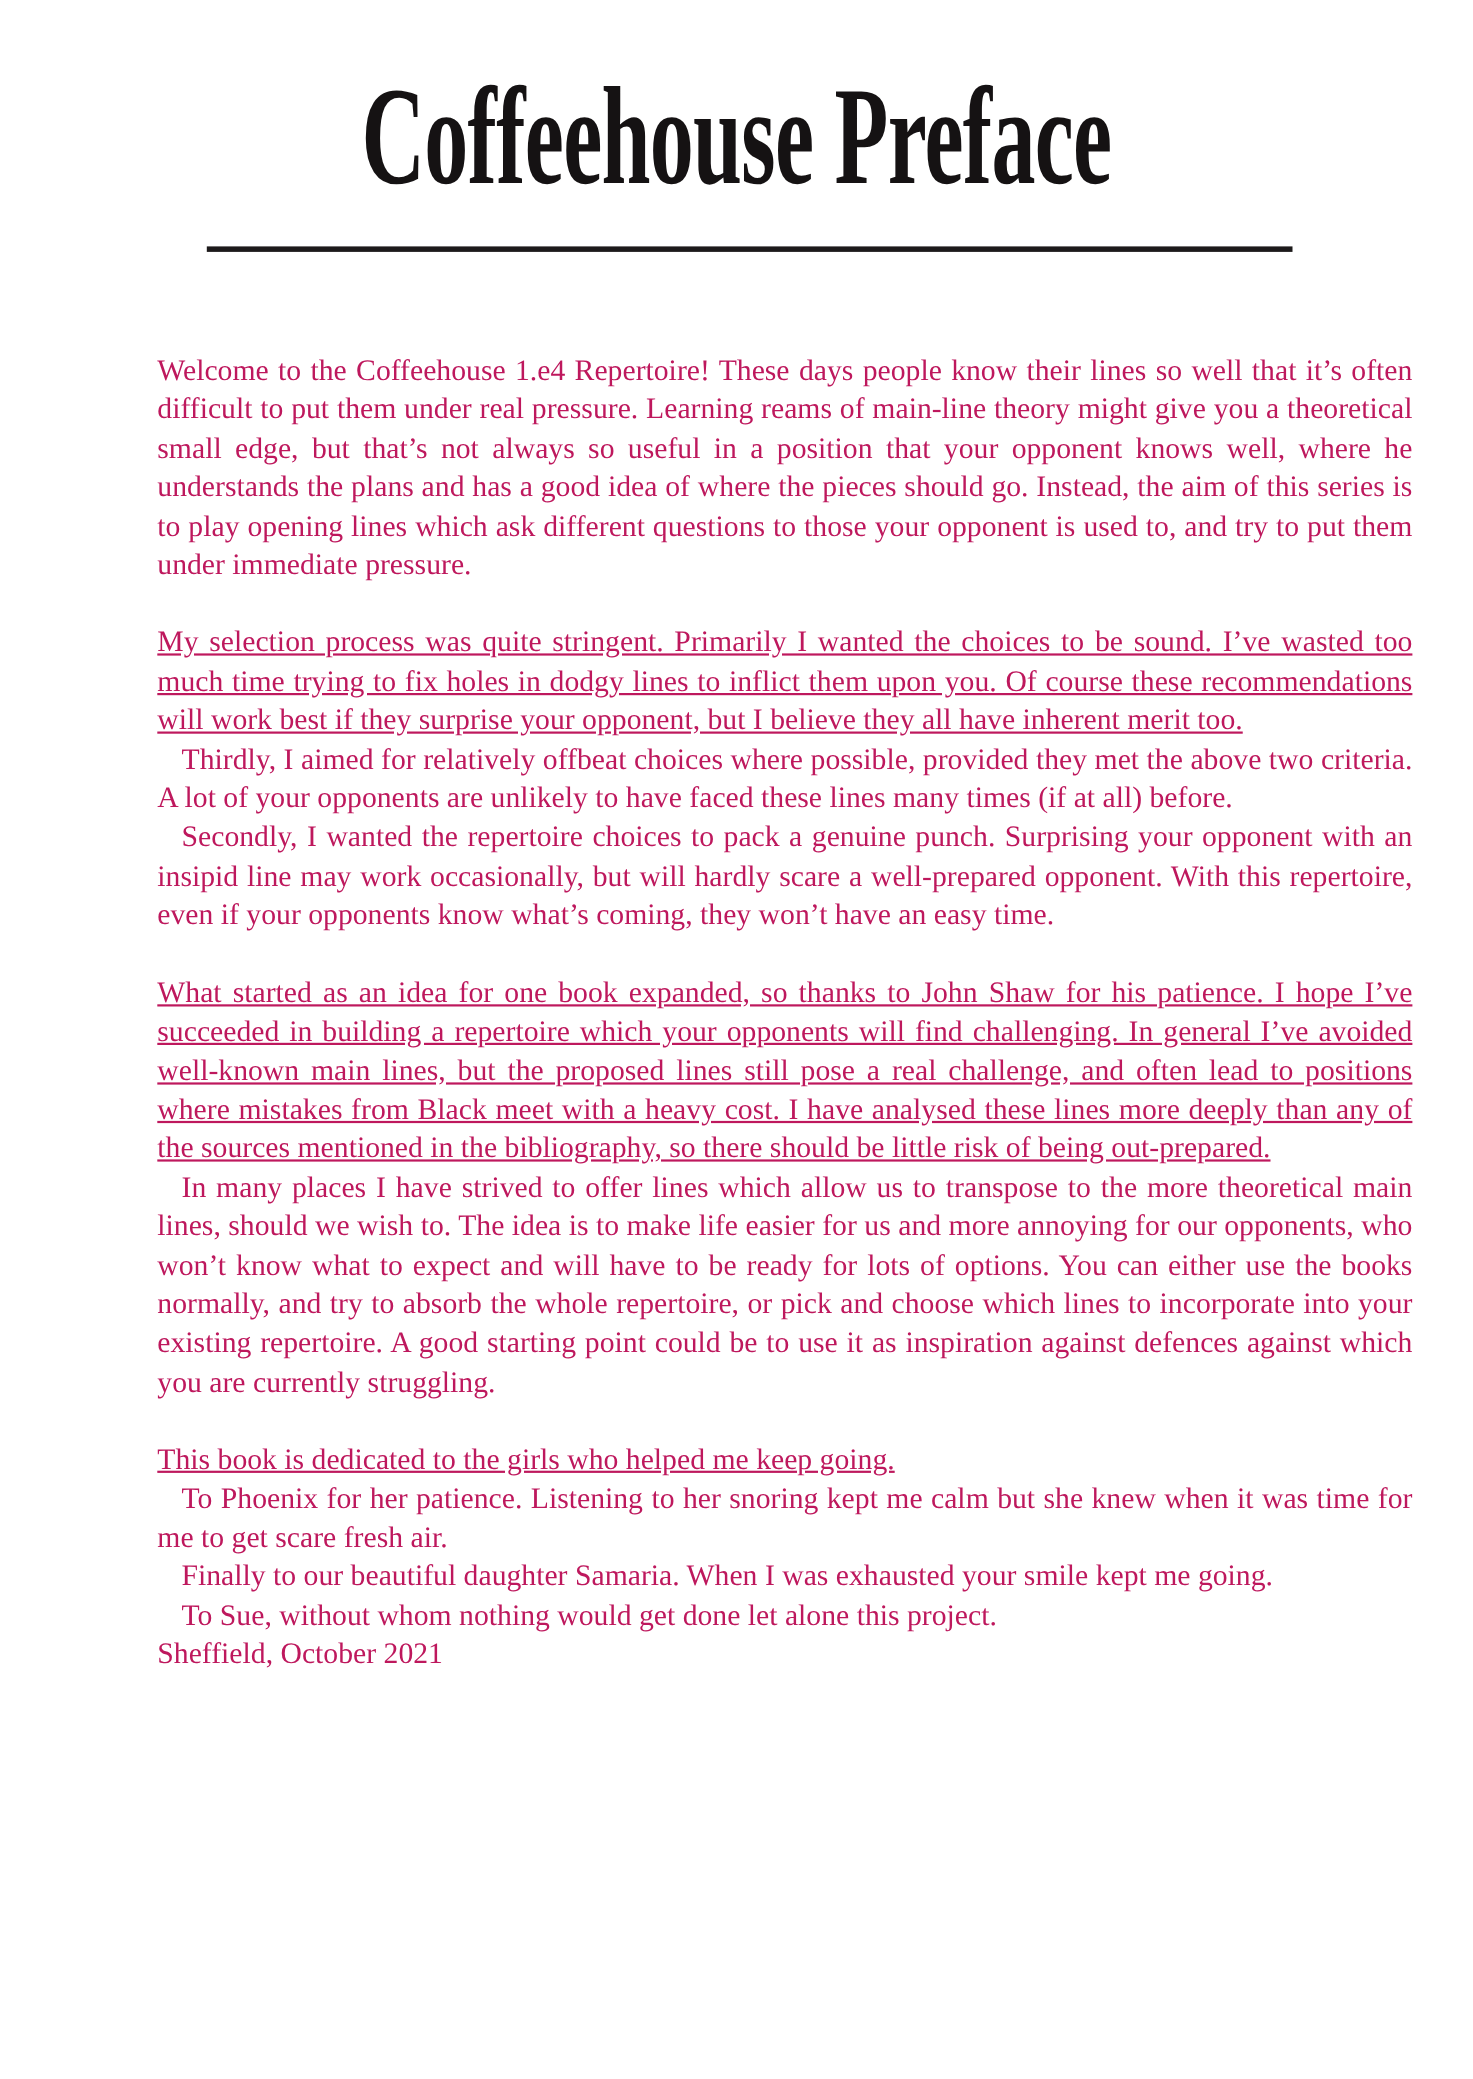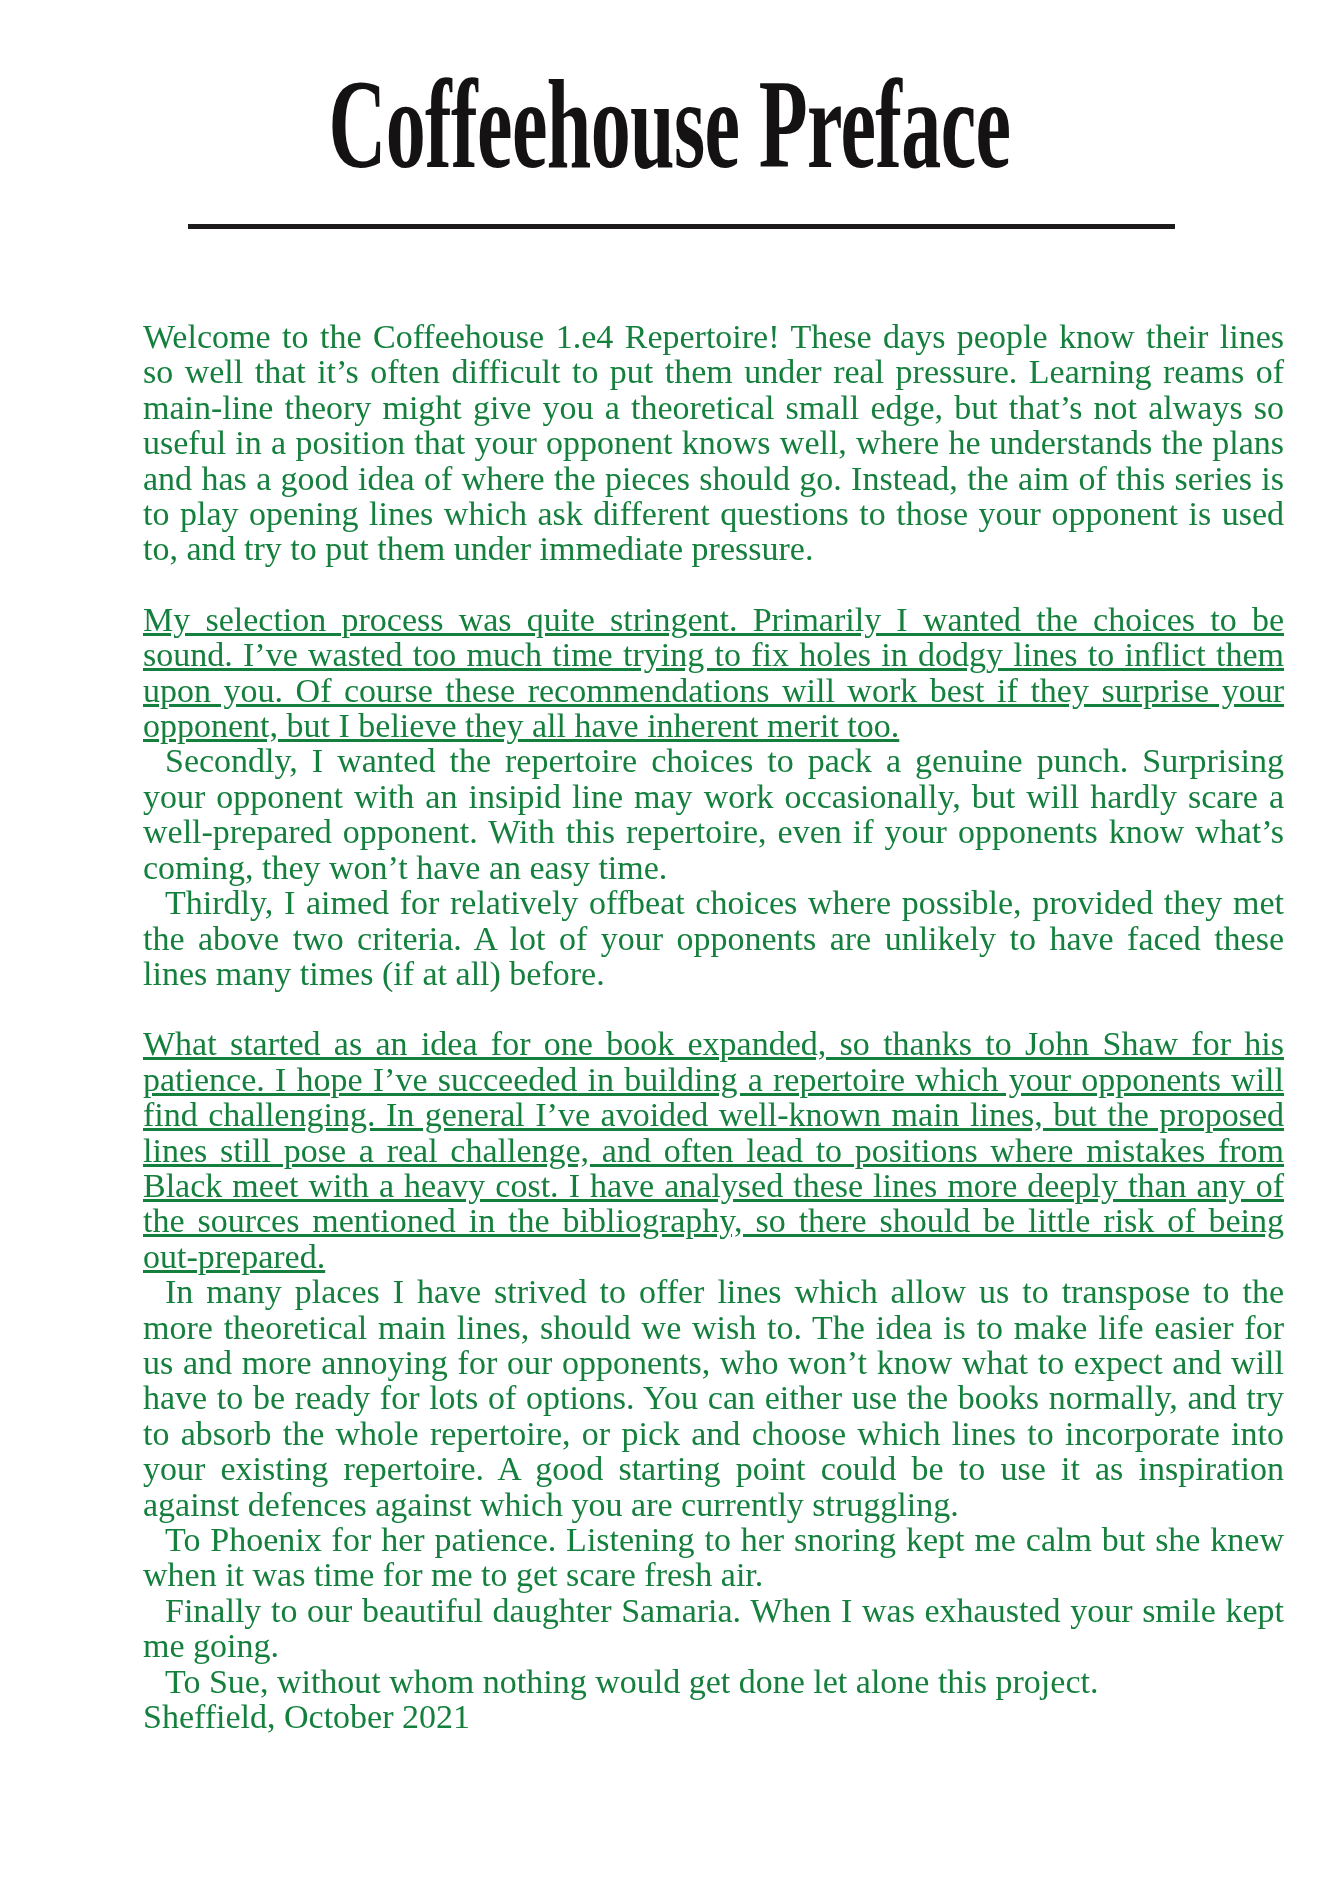--- a/index.html
+++ b/index.html
@@ -32,23 +32,23 @@
     letter-spacing: -1px;
   }
   .rule {
     width: 987px;
     height: 5px;
     background: #1d1a1b;
     margin: 36px 0 0 188px;
   }
   .body-text {
     margin: 90px 55px 0 143px;
-    font-size: 34px;
+    font-size: 27px;
     line-height: 35.4px;
-    color: #15803d;
+    color: #be185d;
     text-align: justify;
   }
   .body-text p {
     margin: 0;
     padding: 0;
   }
   .body-text p.spaced {
     margin-top: 35px;
     text-decoration: underline;
   }
@@ -58,22 +58,23 @@
 </style>
 </head>
 <body>
 
 <div class="page">
   <h1 class="title">Coffeehouse Preface</h1>
   <div class="rule"></div>
   <div class="body-text">
     <p>Welcome to the Coffeehouse 1.e4 Repertoire! These days people know their lines so well that it’s often difficult to put them under real pressure. Learning reams of main-line theory might give you a theoretical small edge, but that’s not always so useful in a position that your opponent knows well, where he understands the plans and has a good idea of where the pieces should go. Instead, the aim of this series is to play opening lines which ask different questions to those your opponent is used to, and try to put them under immediate pressure.</p>
     <p class="spaced">My selection process was quite stringent. Primarily I wanted the choices to be sound. I’ve wasted too much time trying to fix holes in dodgy lines to inflict them upon you. Of course these recommendations will work best if they surprise your opponent, but I believe they all have inherent merit too.</p>
+    <p class="indent">Thirdly, I aimed for relatively offbeat choices where possible, provided they met the above two criteria. A lot of your opponents are unlikely to have faced these lines many times (if at all) before.</p>
     <p class="indent">Secondly, I wanted the repertoire choices to pack a genuine punch. Surprising your opponent with an insipid line may work occasionally, but will hardly scare a well-prepared opponent. With this repertoire, even if your opponents know what’s coming, they won’t have an easy time.</p>
-    <p class="indent">Thirdly, I aimed for relatively offbeat choices where possible, provided they met the above two criteria. A lot of your opponents are unlikely to have faced these lines many times (if at all) before.</p>
     <p class="spaced">What started as an idea for one book expanded, so thanks to John Shaw for his patience. I hope I’ve succeeded in building a repertoire which your opponents will find challenging. In general I’ve avoided well-known main lines, but the proposed lines still pose a real challenge, and often lead to positions where mistakes from Black meet with a heavy cost. I have analysed these lines more deeply than any of the sources mentioned in the bibliography, so there should be little risk of being out-prepared.</p>
     <p class="indent">In many places I have strived to offer lines which allow us to transpose to the more theoretical main lines, should we wish to. The idea is to make life easier for us and more annoying for our opponents, who won’t know what to expect and will have to be ready for lots of options. You can either use the books normally, and try to absorb the whole repertoire, or pick and choose which lines to incorporate into your existing repertoire. A good starting point could be to use it as inspiration against defences against which you are currently struggling.</p>
+    <p class="spaced">This book is dedicated to the girls who helped me keep going.</p>
     <p class="indent">To Phoenix for her patience. Listening to her snoring kept me calm but she knew when it was time for me to get scare fresh air.</p>
     <p class="indent">Finally to our beautiful daughter Samaria. When I was exhausted your smile kept me going.</p>
     <p class="indent">To Sue, without whom nothing would get done let alone this project.</p>
     <p>Sheffield, October 2021</p>
   </div>
 </div>
 
 </body></html>

